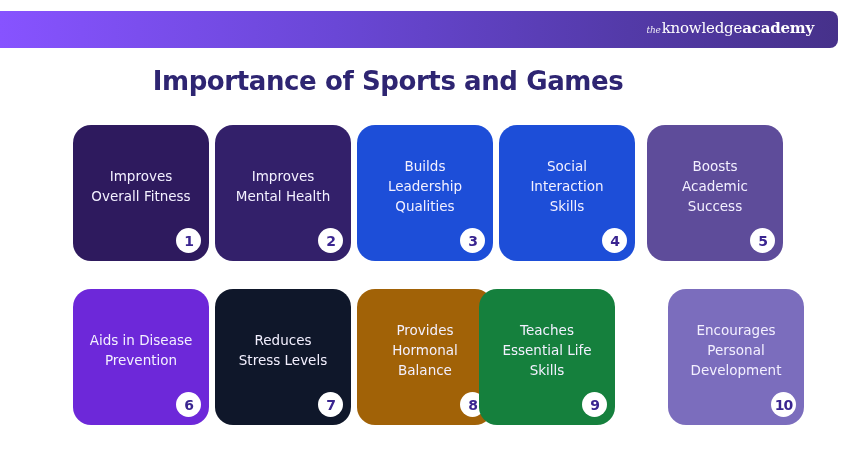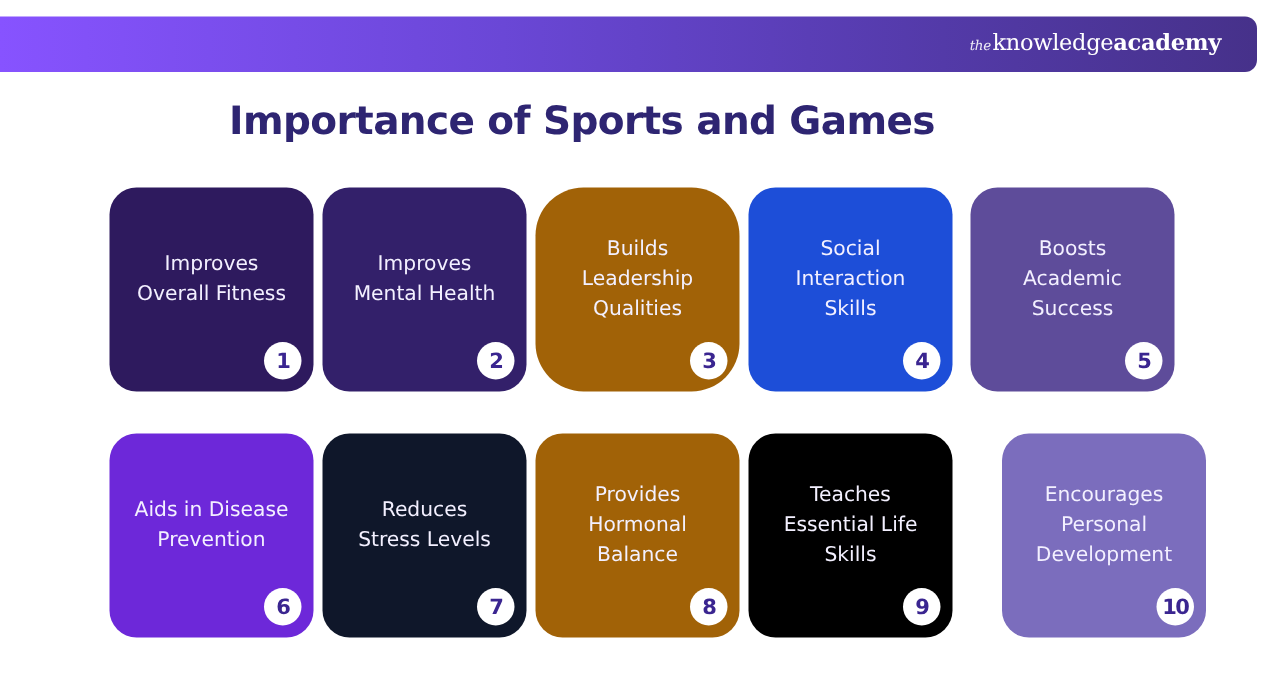--- a/index.html
+++ b/index.html
@@ -57,21 +57,21 @@
 <div class="card" style="left: 73px; top: 125px; background: rgb(46, 26, 94);">
   <div class="card-text">Improves
 Overall Fitness</div>
   <div class="badge">1</div>
 </div>
 <div class="card" style="left: 215px; top: 125px; background: rgb(51, 32, 106);">
   <div class="card-text">Improves
 Mental Health</div>
   <div class="badge">2</div>
 </div>
-<div class="card" style="left: 357px; top: 125px; background: #a16207; border-radius: 32px;">
+<div class="card" style="left: 357px; top: 125px; background: #1d4ed8;">
   <div class="card-text">Builds
 Leadership
 Qualities</div>
   <div class="badge">3</div>
 </div>
 <div class="card" style="left: 499px; top: 125px; background: #1d4ed8;">
   <div class="card-text">Social
 Interaction
 Skills</div>
   <div class="badge">4</div>
@@ -92,21 +92,21 @@
   <div class="card-text">Reduces
 Stress Levels</div>
   <div class="badge">7</div>
 </div>
 <div class="card" style="left: 357px; top: 289px; background: #a16207;">
   <div class="card-text">Provides
 Hormonal
 Balance</div>
   <div class="badge">8</div>
 </div>
-<div class="card" style="left: 499px; top: 289px; background: #000000; padding-left: 48px;">
+<div class="card" style="left: 479px; top: 289px; background: #15803d; padding-left: 48px;">
   <div class="card-text">Teaches
 Essential Life
 Skills</div>
   <div class="badge">9</div>
 </div>
 <div class="card" style="left: 668px; top: 289px; background: rgb(123, 109, 189);">
   <div class="card-text">Encourages
 Personal
 Development</div>
   <div class="badge">10</div>

